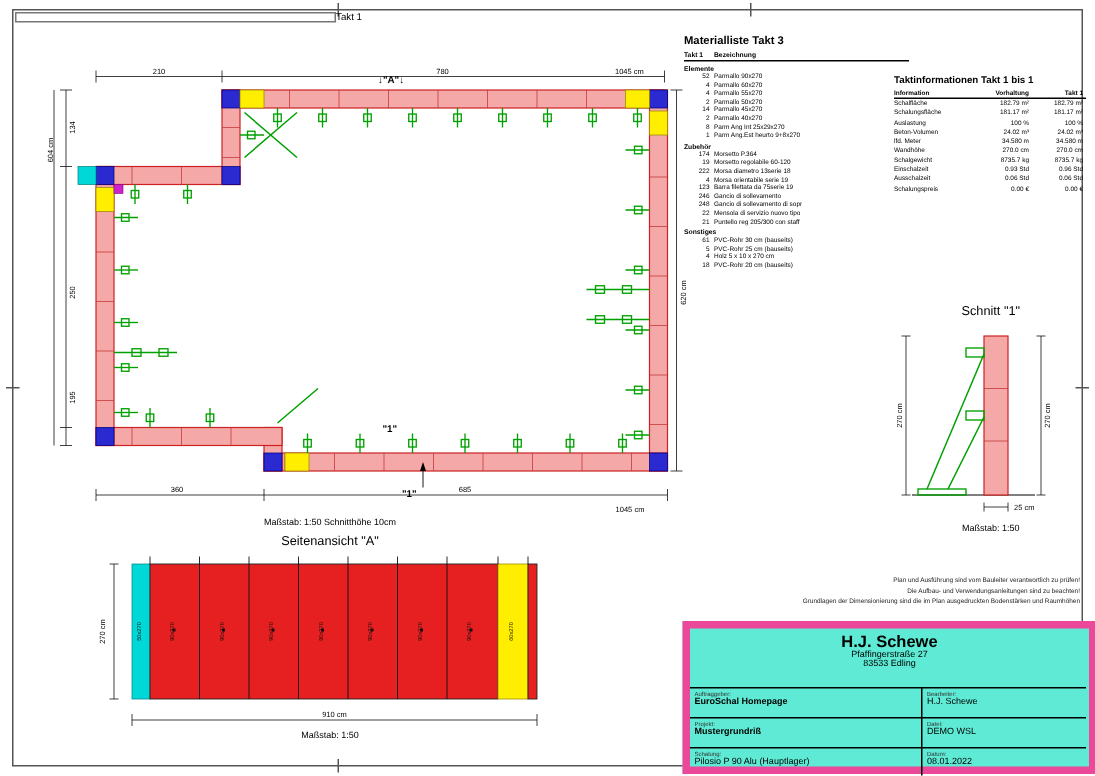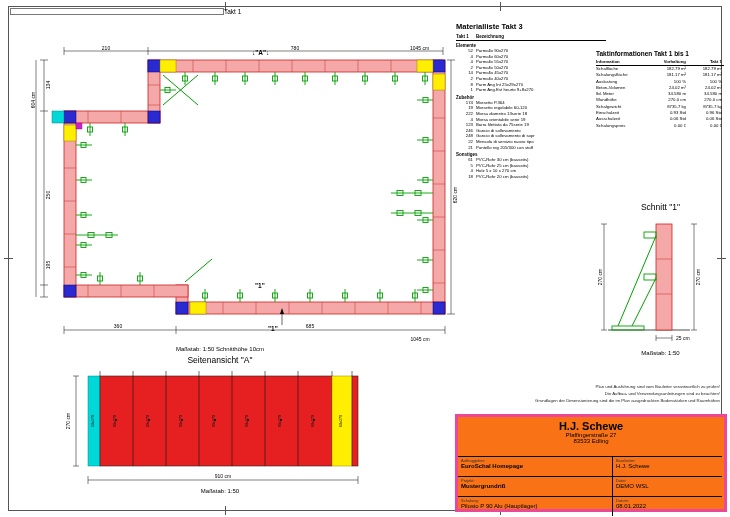--- a/index.html
+++ b/index.html
@@ -45,21 +45,21 @@
   .mat-name{flex:1}
   
   #taktinfo{left:596px;top:50px;width:128px}
   #tk-title{font-size:6.5px;font-weight:bold;margin-bottom:2px}
   .tk-head{display:flex;font-size:4.3px;font-weight:bold;border-bottom:.5px solid #000;padding-bottom:1px}
   .tk-row{display:flex;font-size:4.3px;line-height:6.3px}
   .tk-c0{width:52px}.tk-c1{width:38px;text-align:right}.tk-c2{width:36px;text-align:right}
   
   #note{left:420px;top:384px;width:300px;font-size:4.3px;text-align:right;line-height:1.6;color:#222}
   
-  #titleblock{left:455px;top:414px;width:266px;height:92px;border:3px solid #ec4899;background:#f97316}
+  #titleblock{left:455px;top:414px;width:266px;height:92px;border:5px solid #ec4899;background:#5eead4}
   .tb-head{height:36px;text-align:center;padding-top:3px}
   .tb-company{font-size:11px;font-weight:bold}
   .tb-addr{font-size:6px}
   #tb-fields{display:grid;grid-template-columns:154px 110px}
   .tb-cell{border-top:1px solid #000;height:17px;padding:1px 3px;overflow:hidden}
   .tb-cell:nth-child(even){border-left:1px solid #000}
   .tb-label{font-size:4px;color:#333}
   .tb-value{font-size:6px}
   .tb-value.b{font-weight:bold}
 </style>

